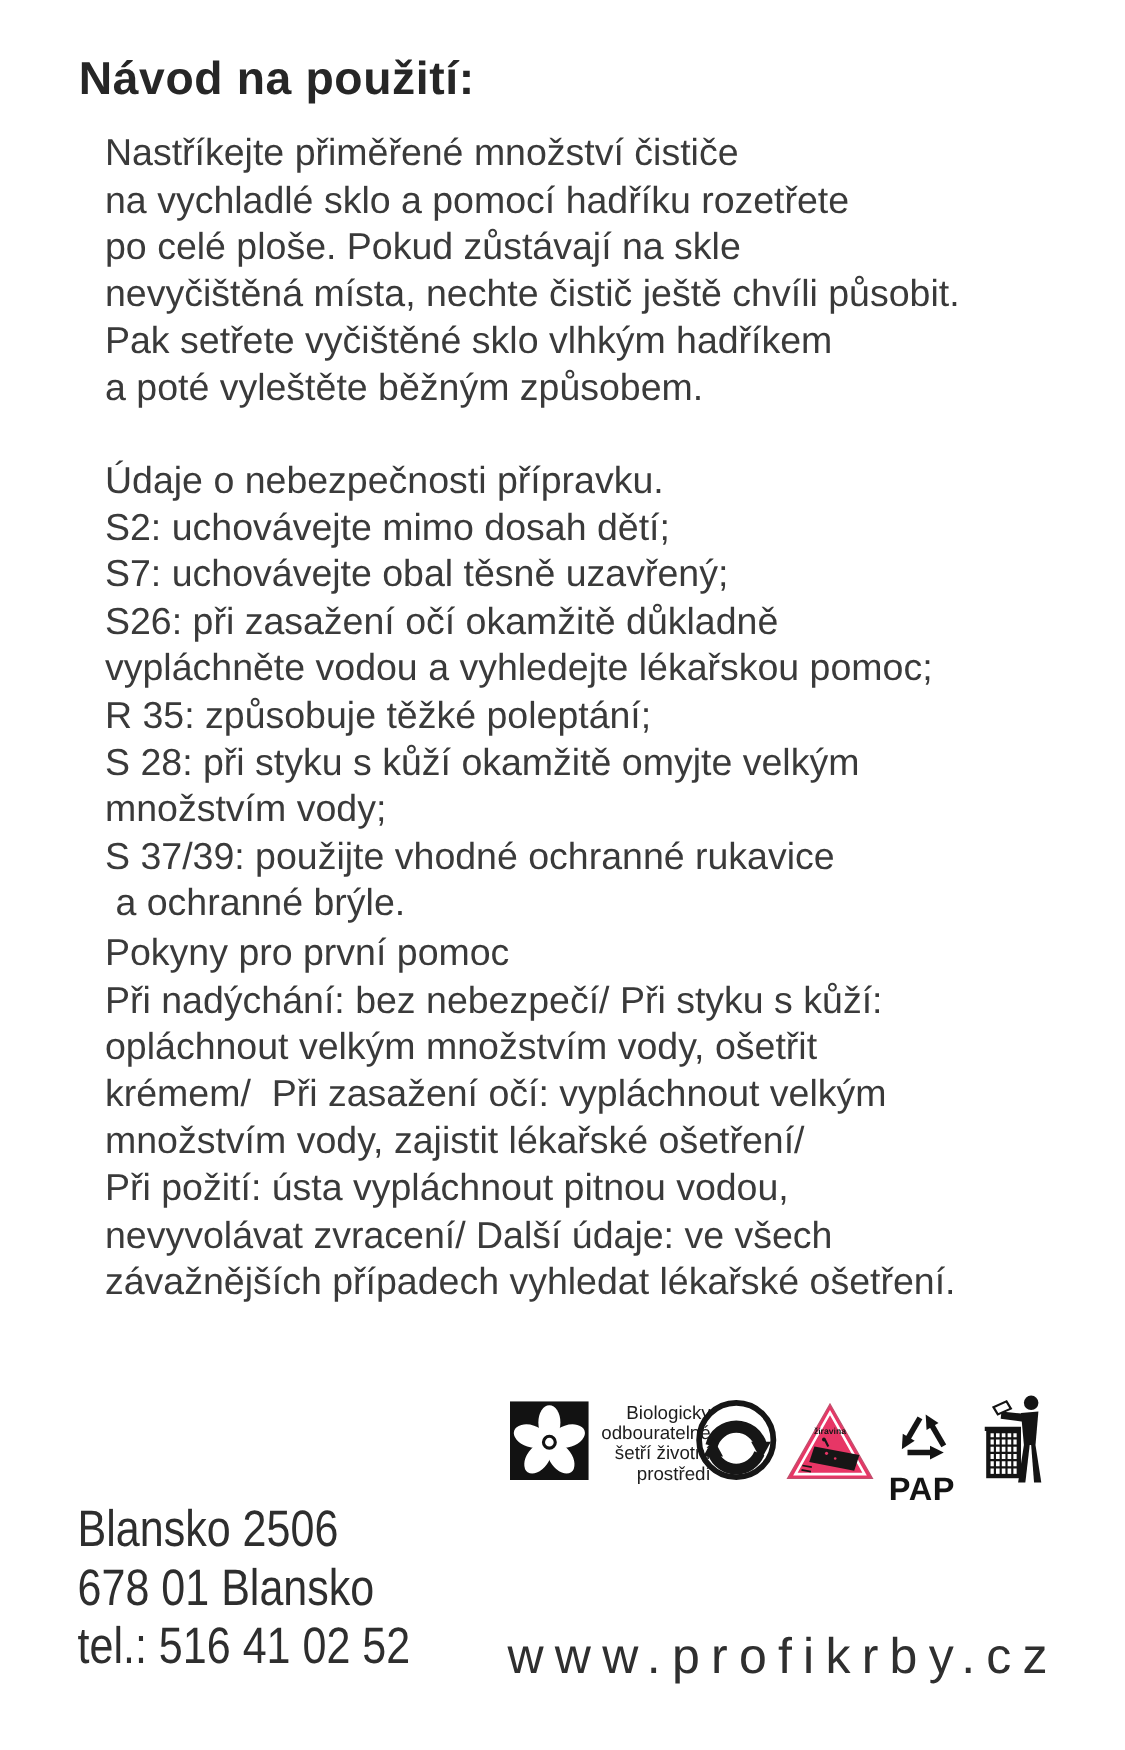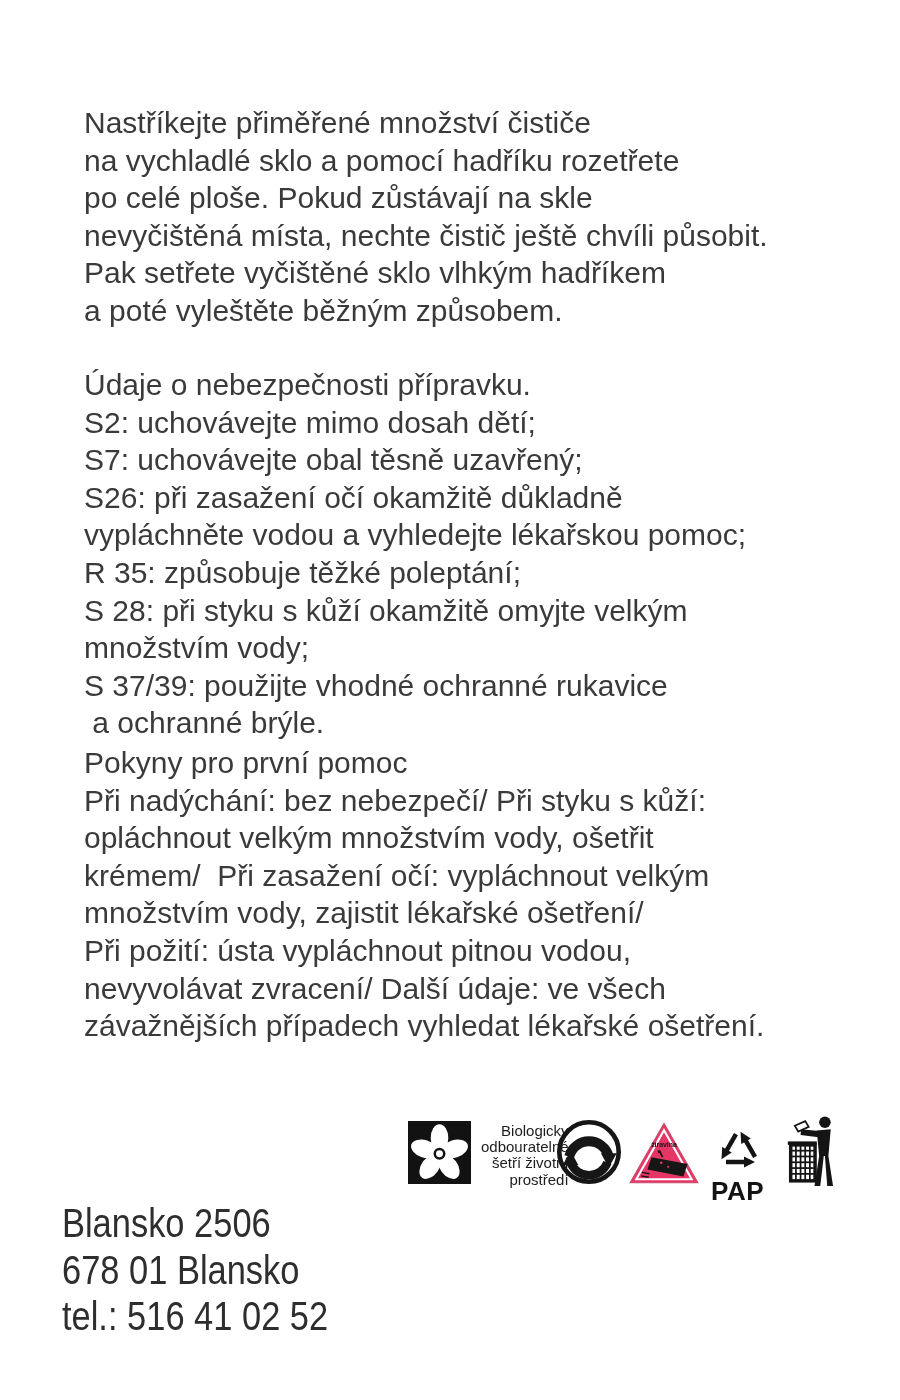--- a/index.html
+++ b/index.html
@@ -39,20 +39,21 @@
     position:absolute; left:406px; top:1303px;
     font-size:40px; letter-spacing:9px; color:#2f2f2f; white-space:nowrap;
   }
   svg { display:block; width:100%; height:100%; }
 </style>
 </head>
 <body>
 
 <div class="page">
 
+  <div class="heading">Návod na použití:</div>
 
   <div class="bodytext usage prewrap">Nastříkejte přiměřené množství čističe
 na vychladlé sklo a pomocí hadříku rozetřete
 po celé ploše. Pokud zůstávají na skle
 nevyčištěná místa, nechte čistič ještě chvíli působit.
 Pak setřete vyčištěné sklo vlhkým hadříkem
 a poté vyleštěte běžným způsobem.</div>
 
   <div class="bodytext hazard prewrap">Údaje o nebezpečnosti přípravku.
 S2: uchovávejte mimo dosah dětí;
@@ -158,14 +159,15 @@
         <line x1="17" y1="101" x2="55" y2="101"></line>
       </g>
     </svg>
   </div>
 
   <div class="address prewrap">Blansko 2506
 678 01 Blansko
 tel.: 516 41 02 52</div>
 
 
+  <div class="website">www.profikrby.cz</div>
 
 </div>
 
 </body></html>

